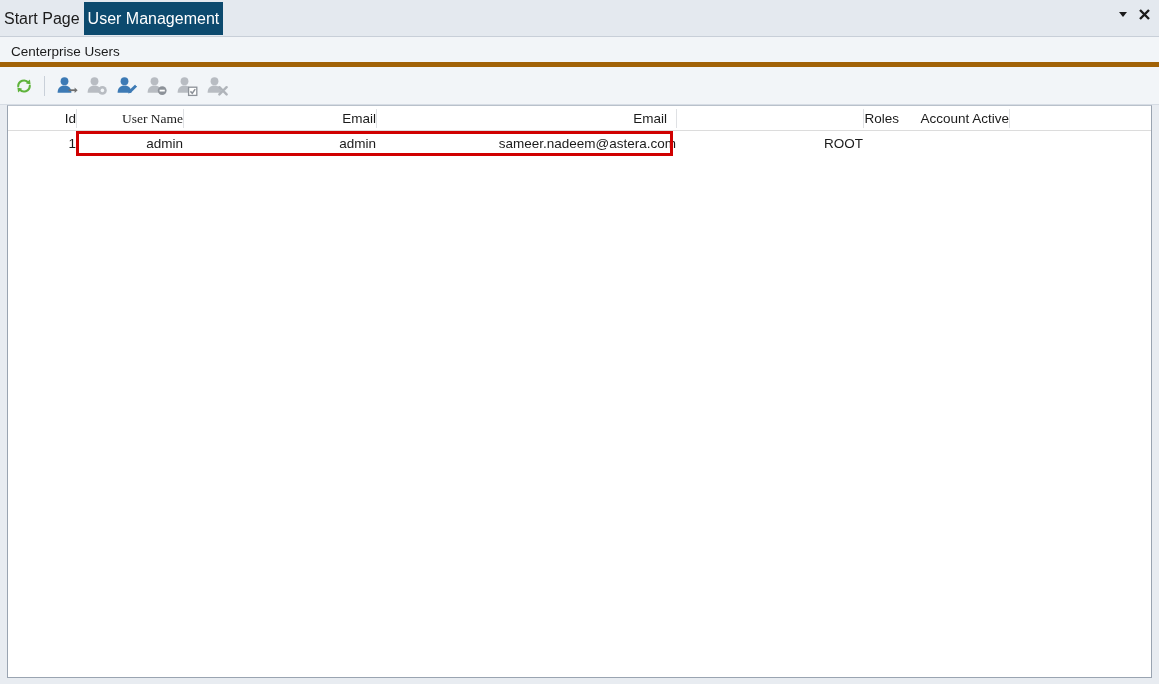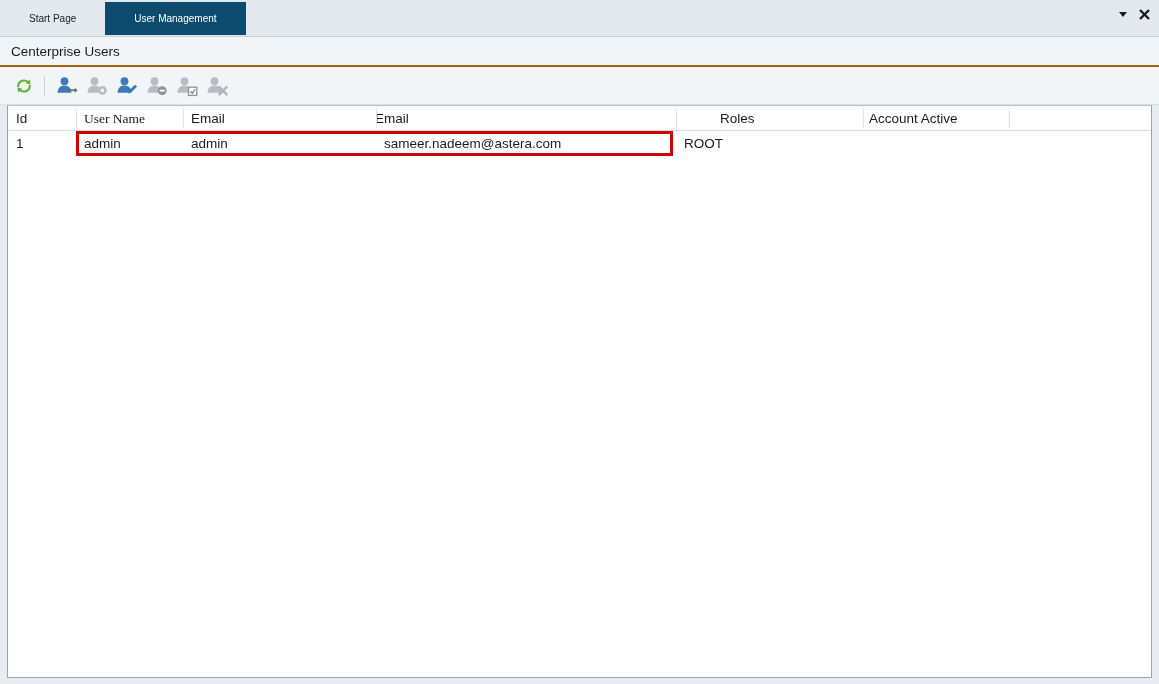--- a/index.html
+++ b/index.html
@@ -33,23 +33,23 @@
     height: 36px;
     background: #e4e9ef;
     flex: 0 0 auto;
     display: flex;
     align-items: flex-start;
     border-bottom: 1px solid #c8cfd8;
   }
   .tab {
     height: 33px;
     line-height: 33px;
-    padding: 0 29px;
+    padding: 0 4px;
     margin-top: 2px;
-    font-size: 10px;
+    font-size: 16px;
     color: #1b1b1b;
     white-space: nowrap;
     cursor: default;
     box-sizing: border-box;
   }
   .tab.inactive {
     background: transparent;
   }
   .tab.active {
     background: #0c4a6e;
@@ -75,21 +75,21 @@
 
   
   #panel-caption {
     flex: 0 0 auto;
     height: 30px;
     line-height: 30px;
     background: #f2f5f8;
     padding-left: 11px;
     font-size: 13.5px;
     color: #1b1b1b;
-    border-bottom: 2px solid #a16207;
+    border-bottom: 5px solid #a16207;
     box-sizing: border-box;
   }
 
   
   #toolbar {
     flex: 0 0 auto;
     height: 38px;
     background: #f2f5f8;
     display: flex;
     align-items: center;
@@ -122,20 +122,21 @@
   }
   #data-grid {
     position: relative;
     width: 1145px;
     height: 100%;
     background: #ffffff;
     border: 1px solid #9aa4b1;
     border-top: 1px solid #b9c1cb;
     box-sizing: border-box;
     overflow: hidden;
+    text-align: right;
   }
   #grid-header {
     position: relative;
     height: 25px;
     background: #ffffff;
     border-bottom: 1px solid #dcdcdc;
     box-sizing: border-box;
   }
   .hcell {
     position: absolute;

